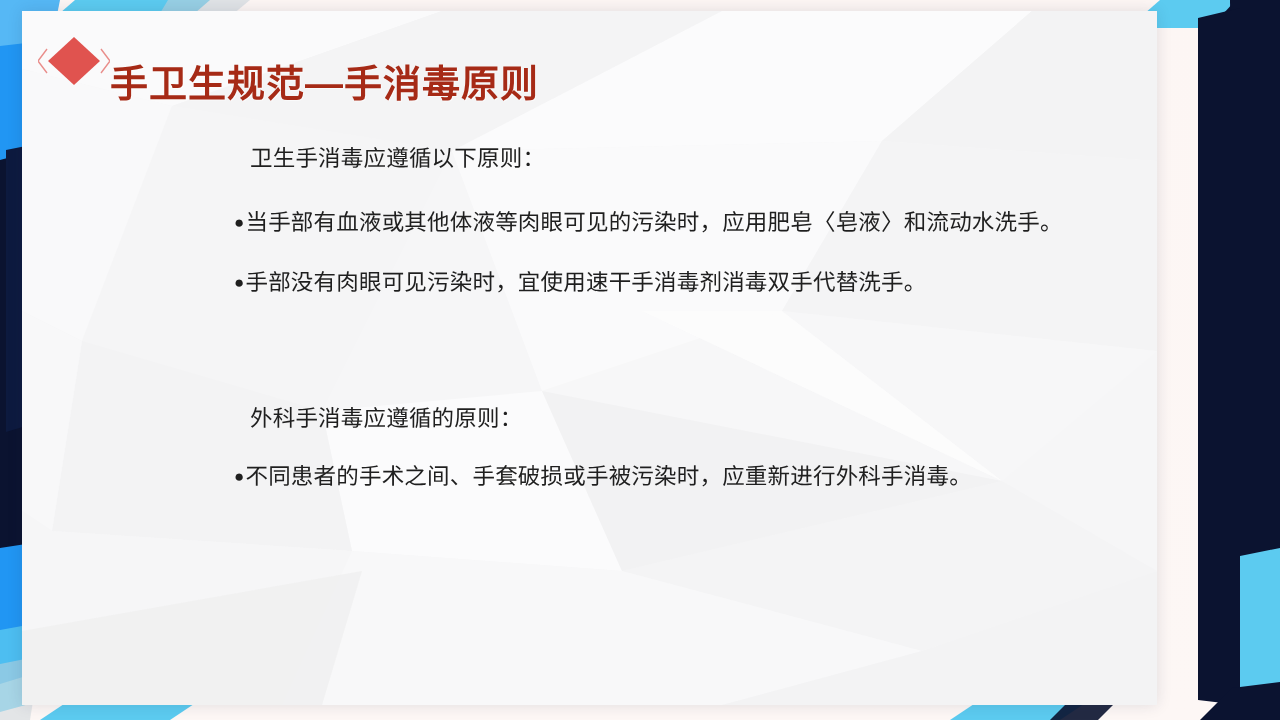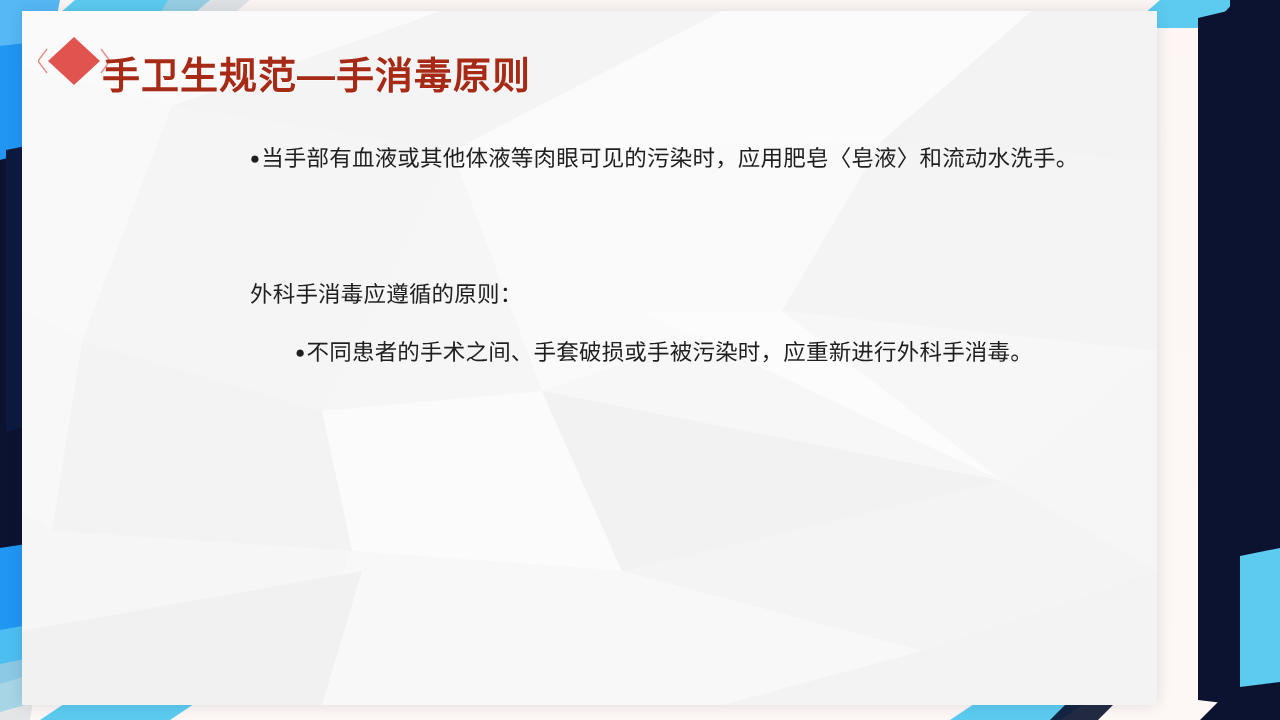--- a/index.html
+++ b/index.html
@@ -55,21 +55,21 @@
     position: absolute;
     left: 16px;
     top: 22px;
     width: 72px;
     height: 56px;
   }
   .slide-title {
     position: absolute;
     left: 72px;
     top: 26px;
-    margin: 8px;
+    margin: 16px;
     font-size: 38px;
     font-weight: 700;
     letter-spacing: 1px;
     color: #a62a16;
     white-space: nowrap;
     text-shadow: 1px 1px 0 rgba(255,255,255,0.55);
   }
 
   
   .body-block {
@@ -85,21 +85,20 @@
     line-height: 40px;
     letter-spacing: 0.2px;
   }
   .para.lead {
     padding-left: 16px;
     margin-bottom: 24px;
   }
   .para.bullet {
     margin-bottom: 20px;
     text-indent: 0;
-    text-align: center;
   }
   .para.bullet .dot {
     font-size: 17px;
     vertical-align: 2px;
     margin-right: 1px;
   }
   .spacer {
     height: 56px;
   }
   .para.tight {
@@ -175,23 +174,25 @@
       <svg class="diamond-mark" viewBox="0 0 72 56" aria-hidden="true">
         <polygon points="36,4 62,28 36,52 10,28" fill="#e0534f"></polygon>
         <polyline points="9,16 0,28 9,40" fill="none" stroke="#e0534f" stroke-width="1.4" opacity="0.65"></polyline>
         <polyline points="63,16 72,28 63,40" fill="none" stroke="#e0534f" stroke-width="1.4" opacity="0.65"></polyline>
       </svg>
       <h1 class="slide-title">手卫生规范—手消毒原则</h1>
     </div>
 
     <div class="body-block">
 
+      <p class="para lead">卫生手消毒应遵循以下原则：</p>
 
       <p class="para bullet"><span class="dot">●</span><span>当手部有血液或其他体液等肉眼可见的污染时，应用肥皂〈皂液〉和流动水洗手。</span></p>
 
+      <p class="para bullet"><span class="dot">●</span><span>手部没有肉眼可见污染时，宜使用速干手消毒剂消毒双手代替洗手。</span></p>
 
       <div class="spacer"></div>
 
       <p class="para lead tight">外科手消毒应遵循的原则：</p>
 
 
       <p class="para bullet"><span class="dot">●</span><span>不同患者的手术之间、手套破损或手被污染时，应重新进行外科手消毒。</span></p>
 
     </div>
   </div>

